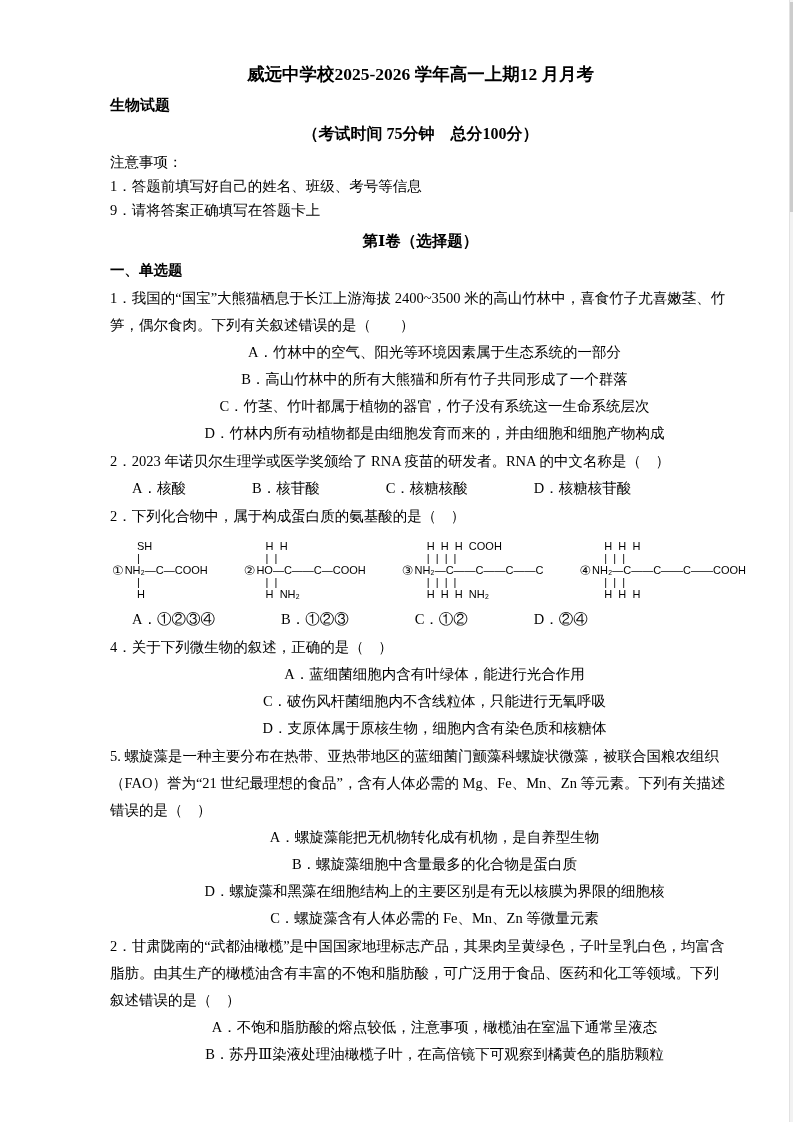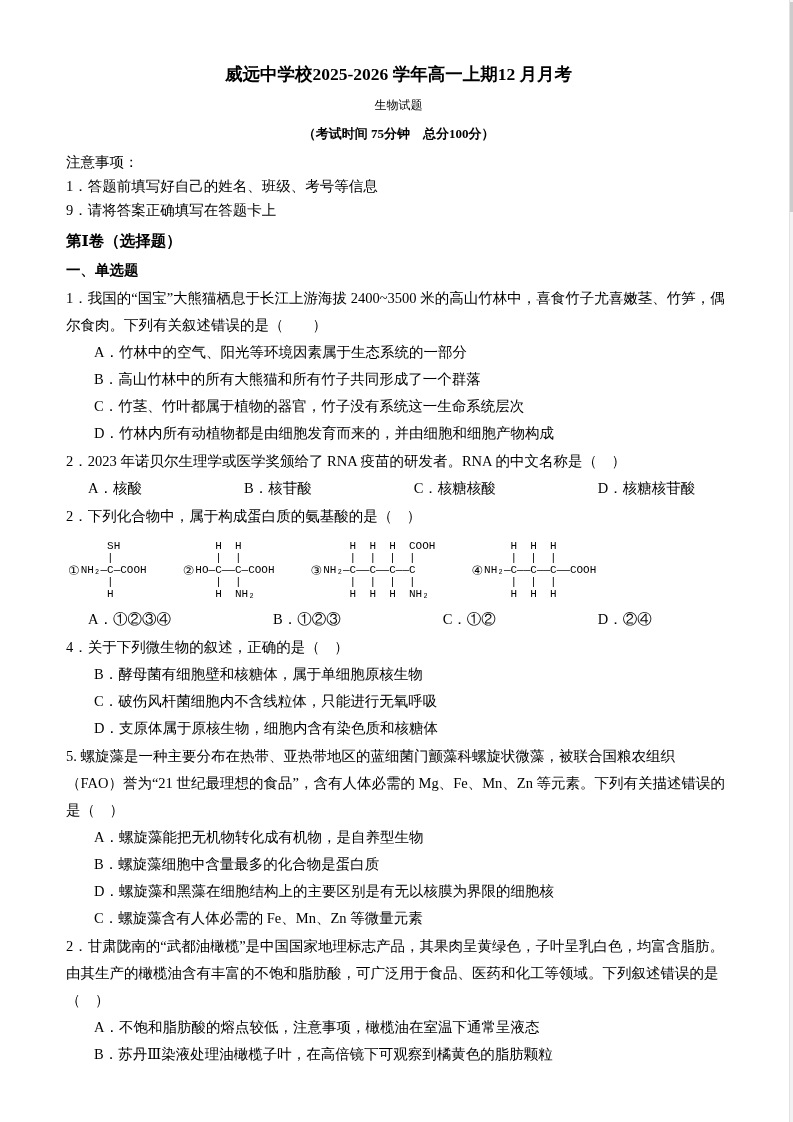--- a/index.html
+++ b/index.html
@@ -2,50 +2,50 @@
 <html><head>
 <meta charset="utf-8">
 <style>
   * { margin:0; padding:0; box-sizing:border-box; }
   html,body { width:793px; height:1122px; background:#ffffff; }
   body {
     font-family:"Liberation Serif","DejaVu Serif",serif;
     color:#000; font-size:14.5px; line-height:27px;
     position:relative; overflow:hidden;
   }
-  .page { padding:58px 62px 0 66px; }
+  .page { padding:58px 62px 0 66px;margin-left:44px; }
 
   .title-line1 { text-align:center; font-weight:bold; font-size:17.5px; line-height:32px; }
-  .title-line2 { text-align:center; font-weight:normal; font-size:12px; line-height:30px; }
-  .exam-info   { text-align:center; font-weight:bold; font-size:13px; line-height:28px; }
+  .title-line2 { text-align:left; font-weight:bold; font-size:15px; line-height:30px; }
+  .exam-info   { text-align:center; font-weight:bold; font-size:16px; line-height:28px; }
 
   .notice-heading { line-height:24px; margin-top:2px; }
   .notice-item    { line-height:24px; }
 
-  .section-title { font-weight:bold; font-size:15.5px; line-height:30px; margin-top:4px; }
+  .section-title { text-align:center; font-weight:bold; font-size:15.5px; line-height:30px; margin-top:4px; }
   .part-title    { font-weight:bold; line-height:28px; }
 
   .question { margin-top:1px; }
   .stem { line-height:27px; }
-  .option { padding-left:28px; line-height:27px; }
+  .option { padding-left:28px; line-height:27px;text-align:center; }
 
-  .inline-options { display:flex; padding-left:22px; line-height:27px;gap:36px; }
+  .inline-options { display:flex; padding-left:22px; line-height:27px; }
   .inline-options .opt { margin-right:66px; white-space:nowrap; }
 
   .structures {
     display:flex; align-items:center; gap:36px;
     margin:10px 0 6px 2px;
     font-family:"DejaVu Sans Mono",monospace;
     font-size:11px;
   }
   .structure { display:flex; align-items:center; }
   .structure .num { font-family:"DejaVu Sans",sans-serif; font-size:13px; margin-right:1px; }
   .structure pre {
     white-space:pre; line-height:12px;
-    font-family:Liberation Mono, monospace; font-size:11px;
+    font-family:Liberation Sans, sans-serif; font-size:11px;
   }
 
   .scrollbar-track {
     position:absolute; top:0; right:0; width:4px; height:1122px;
     background:#f2f2f2; border-left:1px solid #e2e2e2;
   }
   .scrollbar-thumb { width:4px; height:210px; background:#cccccc; margin-top:2px; }
 </style>
 </head>
 <body>
@@ -120,21 +120,21 @@
     <div class="inline-options">
       <span class="opt">A．①②③④</span>
       <span class="opt">B．①②③</span>
       <span class="opt">C．①②</span>
       <span class="opt">D．②④</span>
     </div>
   </section>
 
   <section class="question">
     <div class="stem">4．关于下列微生物的叙述，正确的是（　）</div>
-    <div class="option">B．酵母菌有细胞壁和核糖体，属于单细胞原核生物</div>
+    <div class="option">A．蓝细菌细胞内含有叶绿体，能进行光合作用</div>
     <div class="option">C．破伤风杆菌细胞内不含线粒体，只能进行无氧呼吸</div>
     <div class="option">D．支原体属于原核生物，细胞内含有染色质和核糖体</div>
   </section>
 
   <section class="question">
     <div class="stem">5. 螺旋藻是一种主要分布在热带、亚热带地区的蓝细菌门颤藻科螺旋状微藻，被联合国粮农组织（FAO）誉为“21 世纪最理想的食品”，含有人体必需的 Mg、Fe、Mn、Zn 等元素。下列有关描述错误的是（　）</div>
     <div class="option">A．螺旋藻能把无机物转化成有机物，是自养型生物</div>
     <div class="option">B．螺旋藻细胞中含量最多的化合物是蛋白质</div>
     <div class="option">D．螺旋藻和黑藻在细胞结构上的主要区别是有无以核膜为界限的细胞核</div>
     <div class="option">C．螺旋藻含有人体必需的 Fe、Mn、Zn 等微量元素</div>

